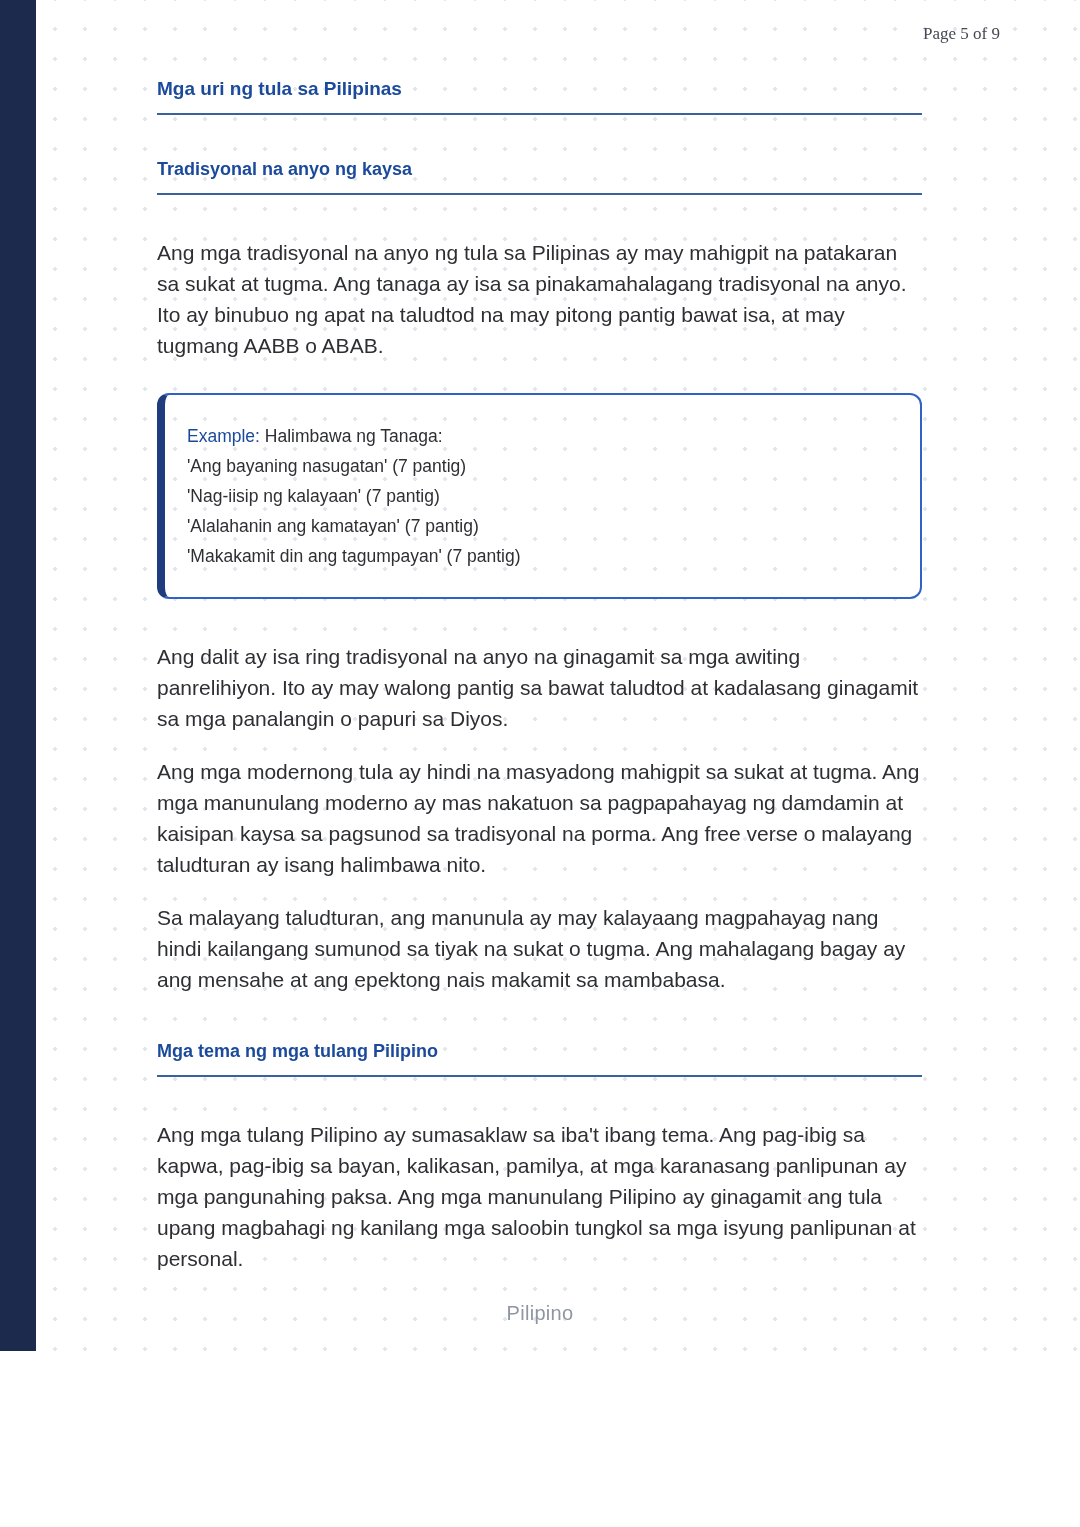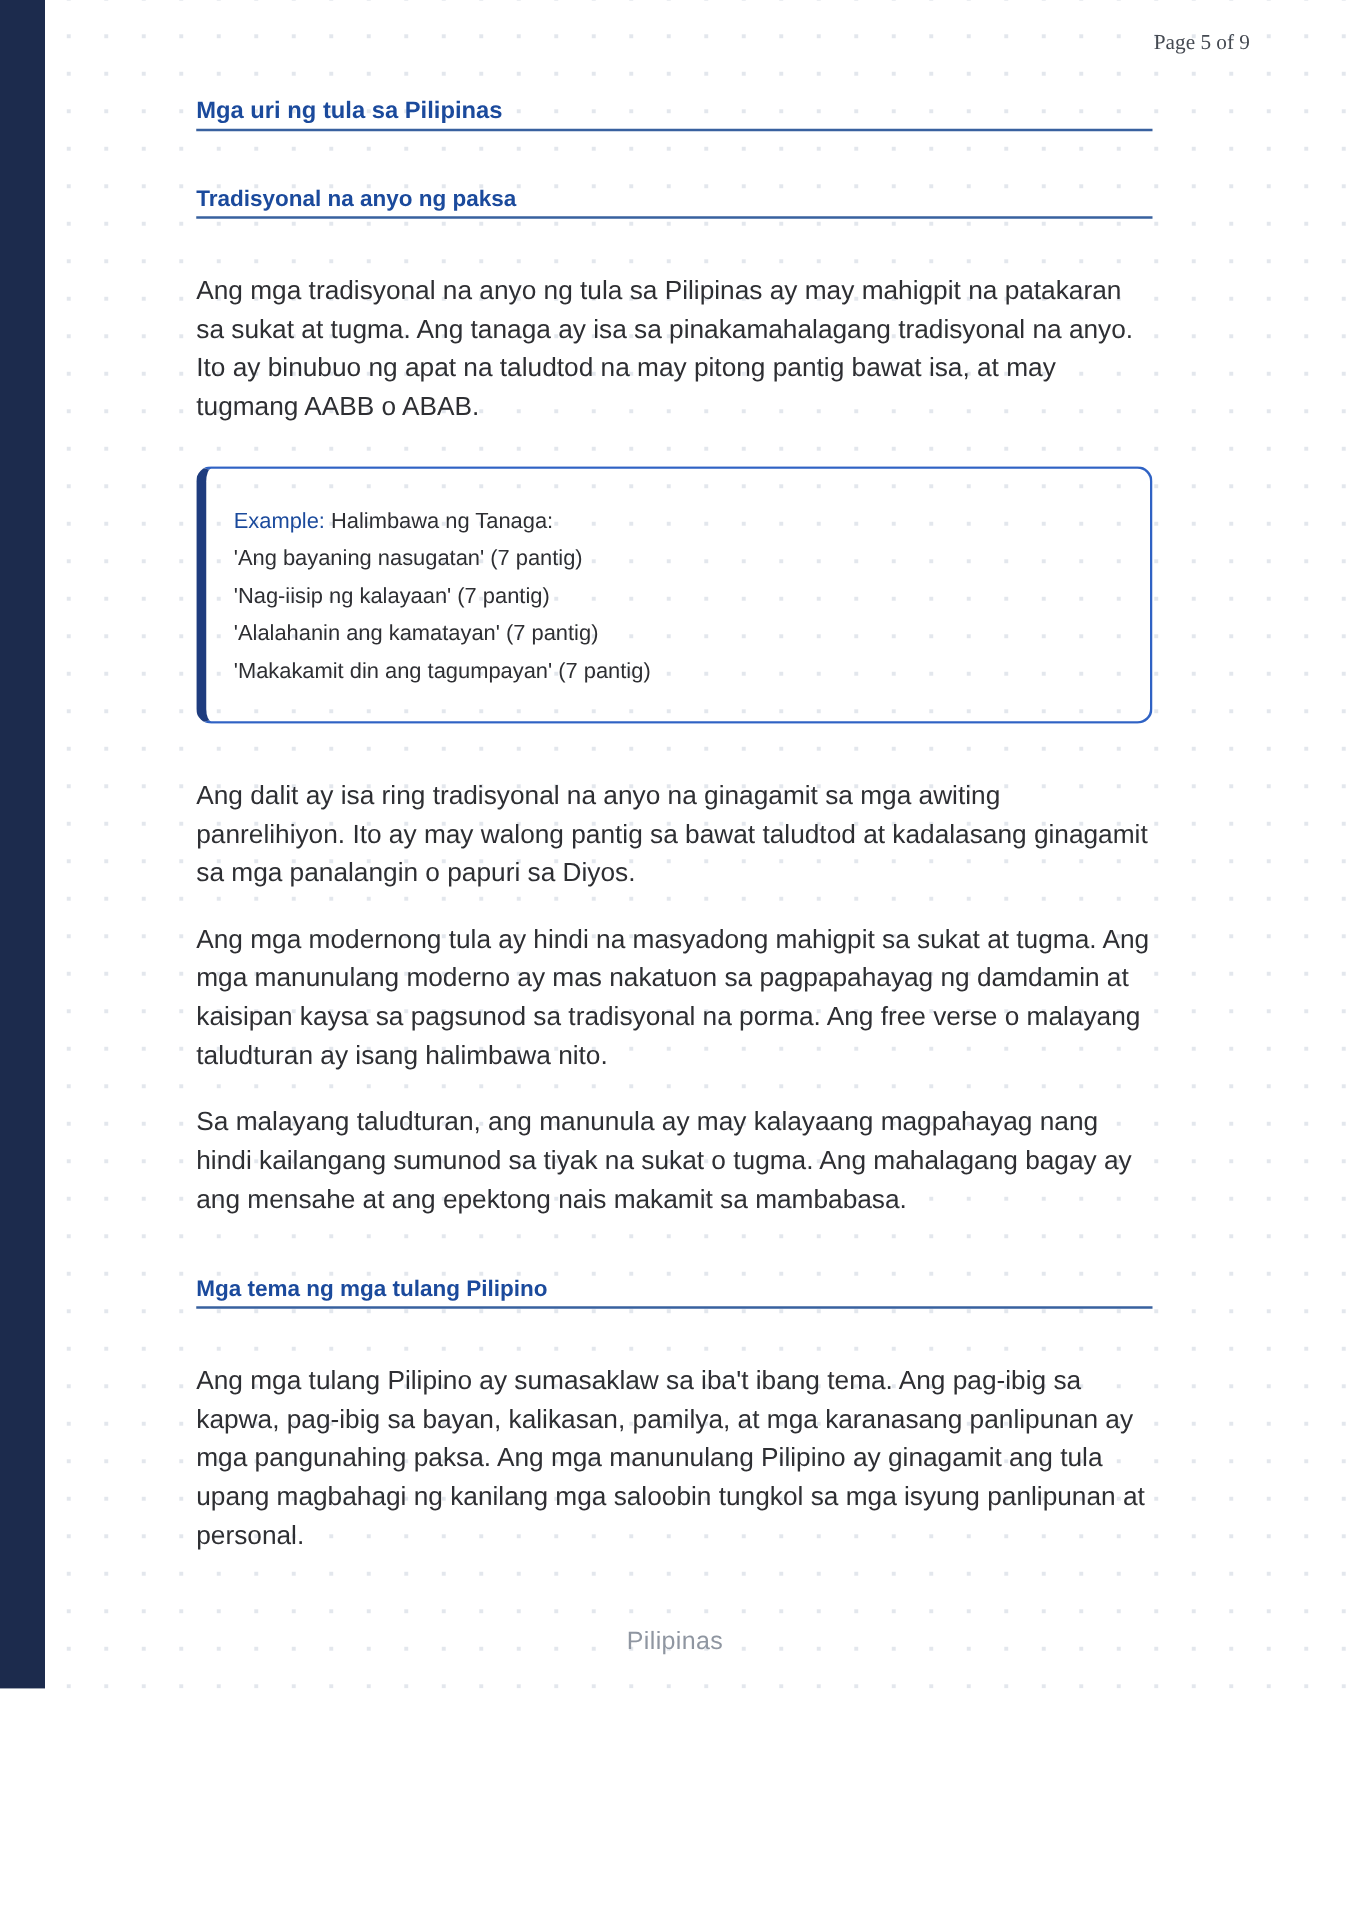--- a/index.html
+++ b/index.html
@@ -39,21 +39,21 @@
     top: 78px;
     width: 765px;
     color: #2e2f33;
   }
 
   .doc-title,
   .section-heading {
     color: #1b4a9c;
     font-weight: 700;
     margin: 0;
-    padding-bottom: 3px;
+    padding-bottom: 13px;
     border-bottom: 2px solid #38619f;
   }
   .doc-title   { font-size: 19px; }
   .section-heading { font-size: 18px; margin-top: 46px; }
 
   .doc-title + .section-heading { margin-top: 44px; }
 
   p.body-text {
     font-size: 21px;
     line-height: 31px;
@@ -94,21 +94,21 @@
 <div class="page">
 
   <div class="edge-bar"></div>
 
   <div class="page-indicator">Page 5 of 9</div>
 
   <div class="content">
 
     <h1 class="doc-title">Mga uri ng tula sa Pilipinas</h1>
 
-    <h2 class="section-heading">Tradisyonal na anyo ng paksa</h2>
+    <h2 class="section-heading">Tradisyonal na anyo ng kaysa</h2>
 
     <p class="body-text">Ang mga tradisyonal na anyo ng tula sa Pilipinas ay may mahigpit na patakaran sa sukat at tugma. Ang tanaga ay isa sa pinakamahalagang tradisyonal na anyo. Ito ay binubuo ng apat na taludtod na may pitong pantig bawat isa, at may tugmang AABB o ABAB.</p>
 
     <div class="example-box">
       <div>
         <span class="example-label">Example:</span>
         <span>Halimbawa ng Tanaga:</span>
       </div>
       <div>'Ang bayaning nasugatan' (7 pantig)</div>
       <div>'Nag-iisip ng kalayaan' (7 pantig)</div>
@@ -122,15 +122,15 @@
     <p class="body-text">Ang mga modernong tula ay hindi na masyadong mahigpit sa sukat at tugma. Ang mga manunulang moderno ay mas nakatuon sa pagpapahayag ng damdamin at kaisipan kaysa sa pagsunod sa tradisyonal na porma. Ang free verse o malayang taludturan ay isang halimbawa nito.</p>
 
     <p class="body-text">Sa malayang taludturan, ang manunula ay may kalayaang magpahayag nang hindi kailangang sumunod sa tiyak na sukat o tugma. Ang mahalagang bagay ay ang mensahe at ang epektong nais makamit sa mambabasa.</p>
 
     <h2 class="section-heading">Mga tema ng mga tulang Pilipino</h2>
 
     <p class="body-text">Ang mga tulang Pilipino ay sumasaklaw sa iba't ibang tema. Ang pag-ibig sa kapwa, pag-ibig sa bayan, kalikasan, pamilya, at mga karanasang panlipunan ay mga pangunahing paksa. Ang mga manunulang Pilipino ay ginagamit ang tula upang magbahagi ng kanilang mga saloobin tungkol sa mga isyung panlipunan at personal.</p>
 
   </div>
 
-  <div class="footer-brand">Pilipinas</div>
+  <div class="footer-brand">Pilipino</div>
 
 </div>
 
 </body></html>

